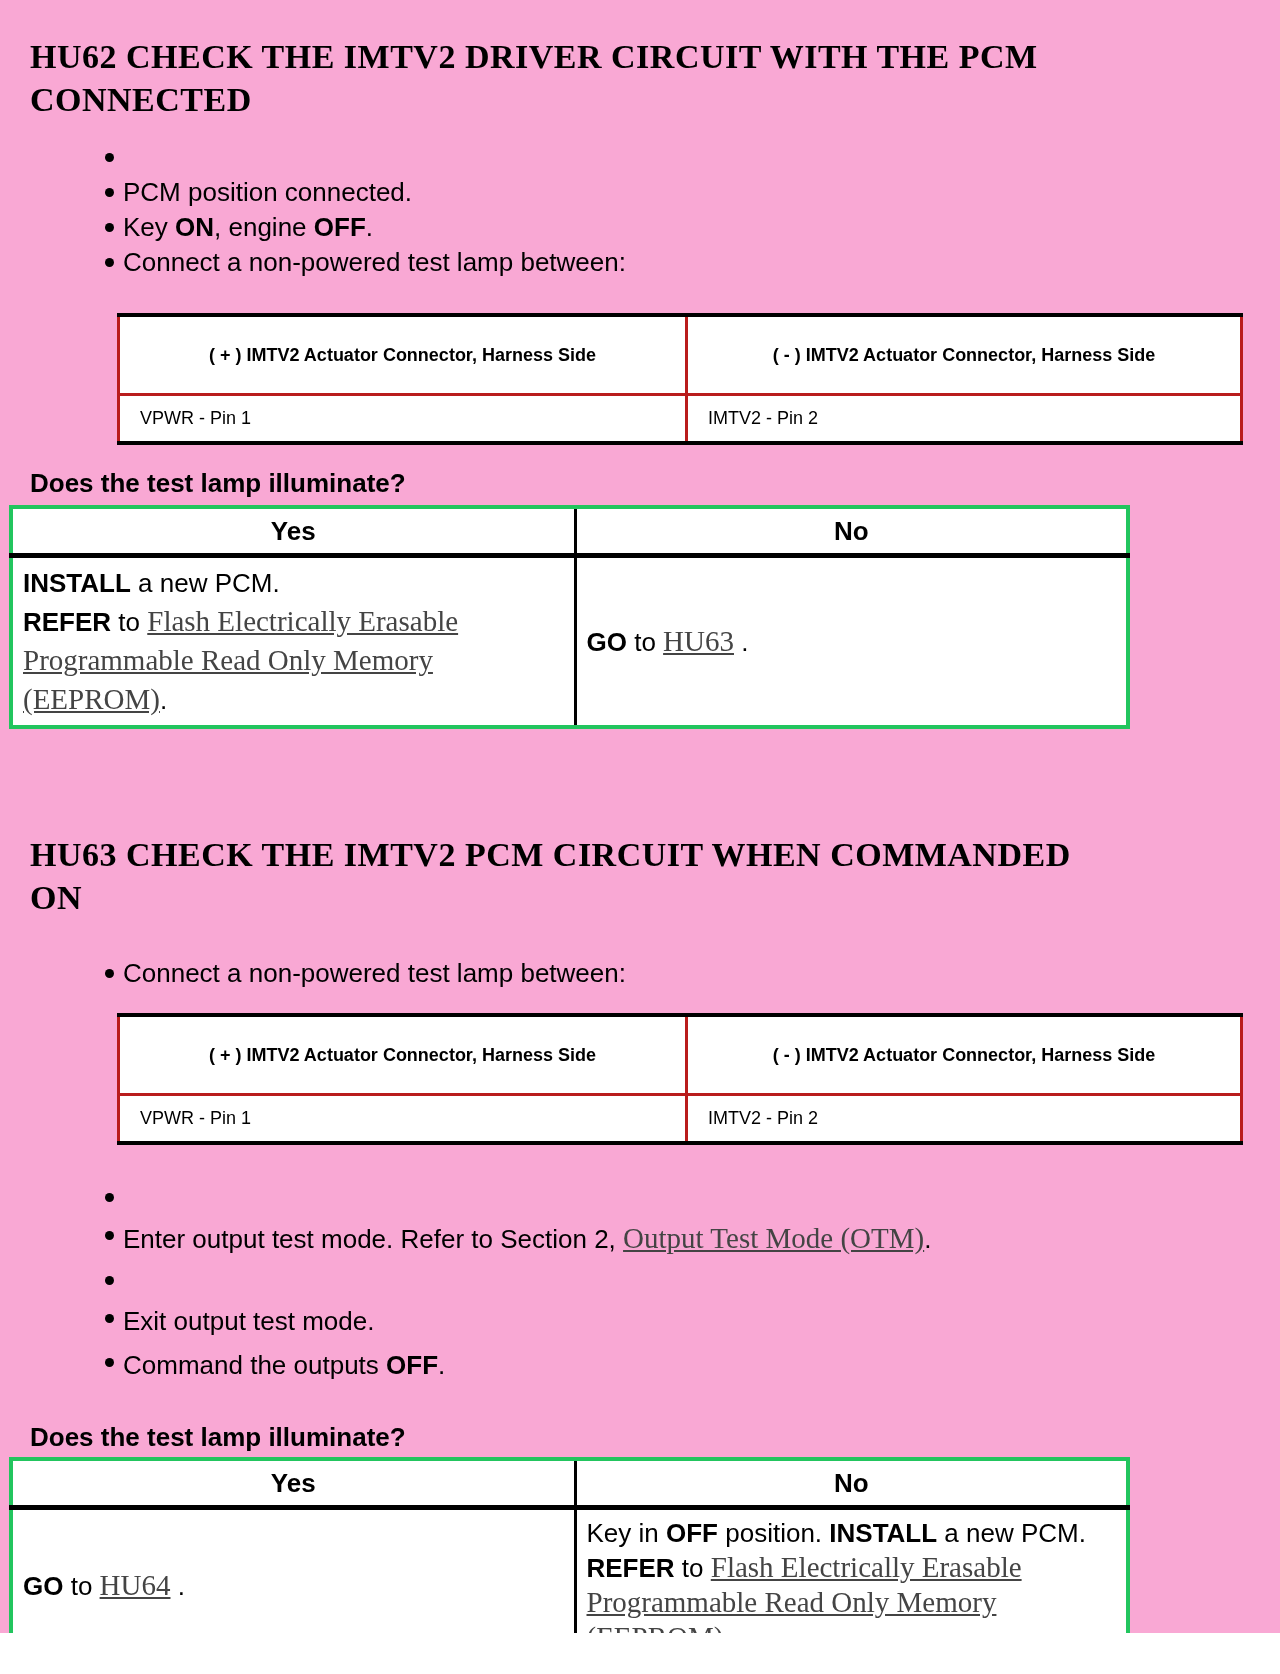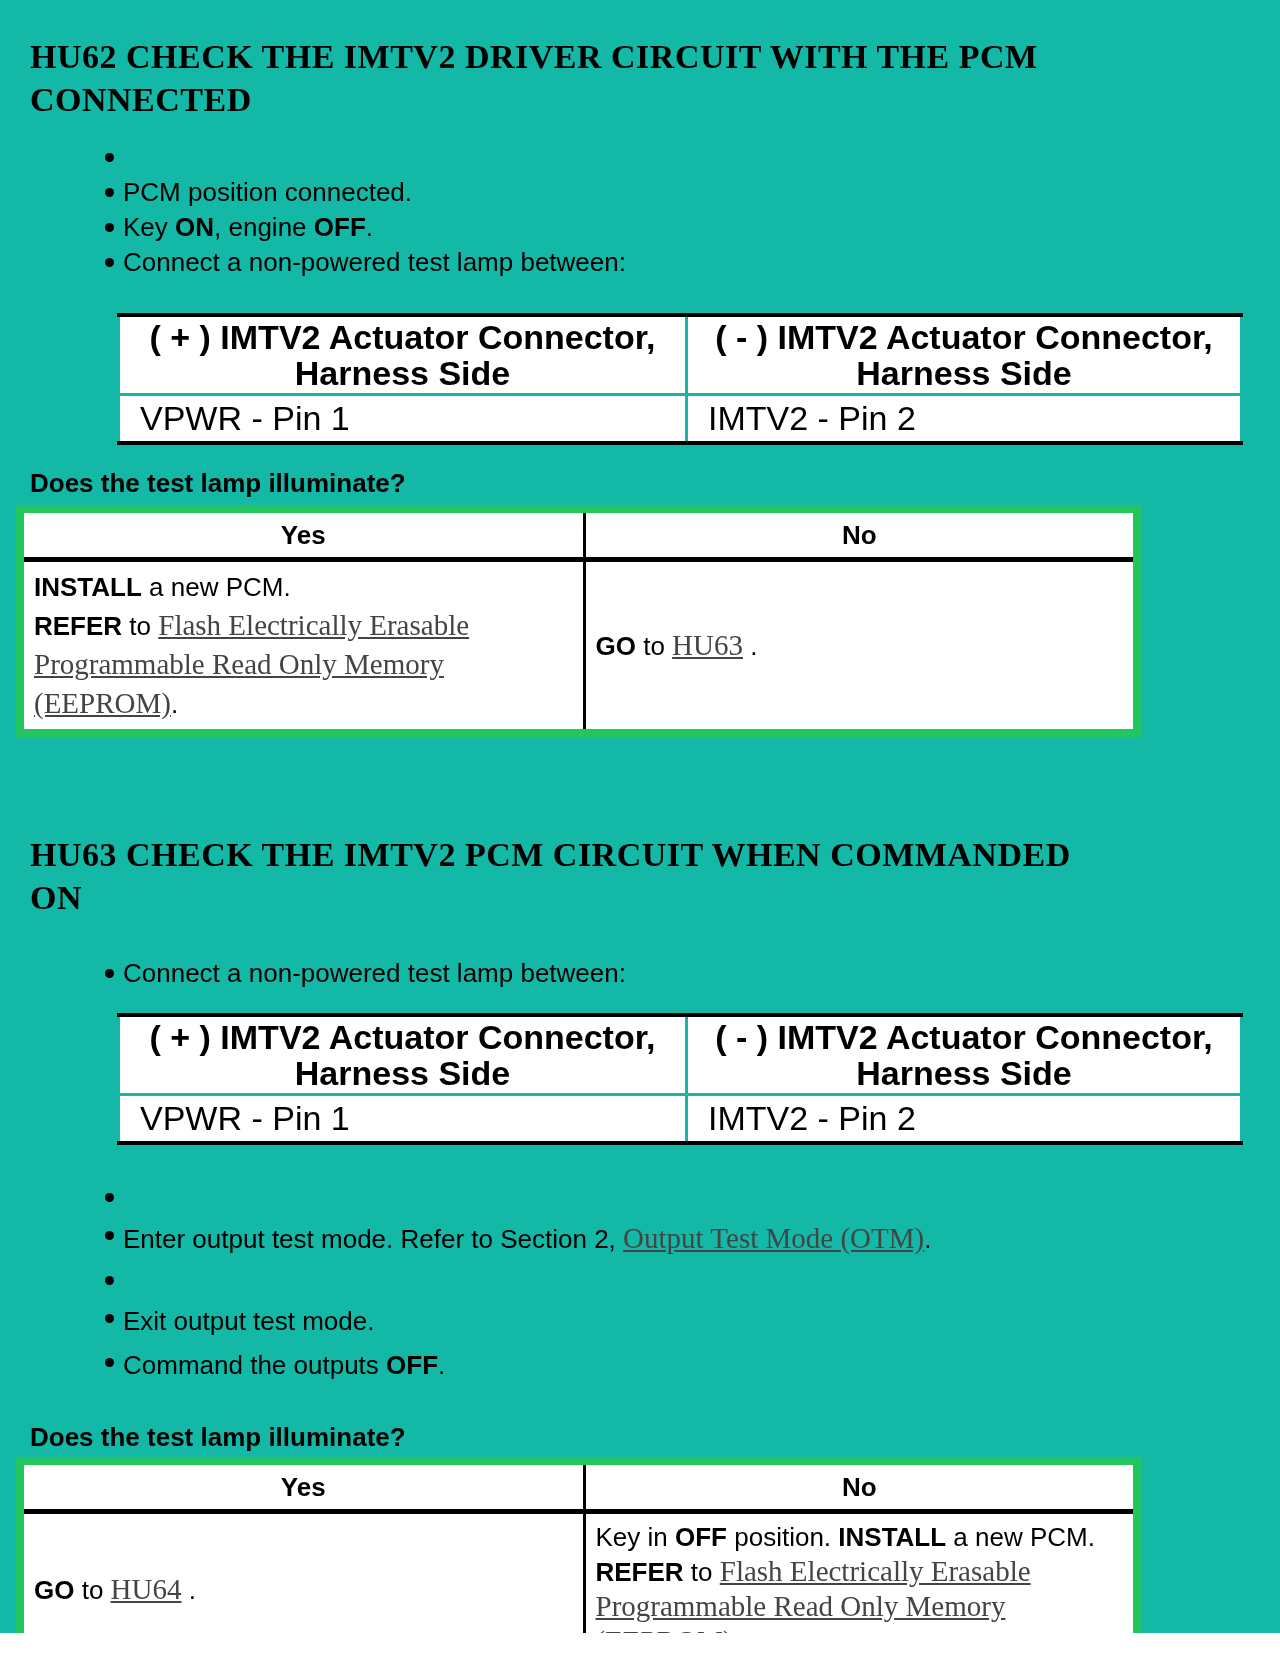--- a/index.html
+++ b/index.html
@@ -1,38 +1,38 @@
 <!DOCTYPE html>
 <html><head>
 <meta charset="utf-8">
 <style>
   html, body { margin: 0; padding: 0; background: #ffffff; }
   .page {
     position: relative; width: 1280px; height: 1633px;
-    background: #14b8a6; color: #000000; overflow: hidden;
+    background: #f9a8d4; color: #000000; overflow: hidden;
     font-family: "Liberation Sans", sans-serif;
   }
   .doc-heading {
     position: absolute; left: 30px; width: 1180px;
     font-family: "Liberation Serif", serif; font-weight: bold;
     font-size: 34px; line-height: 43px; letter-spacing: 0.5px;
     white-space: pre-line; color: #000;
   }
   .bullet-list { position: absolute; left: 105px; width: 1080px; list-style: none; margin: 0; padding: 0; }
   .bullet-item { position: relative; padding-left: 18px; font-size: 26px; line-height: 35px; min-height: 35px; }
   .blist-b .bullet-item { line-height: 44px; min-height: 38px; }
   .dot { position: absolute; left: 0; top: 13px; width: 9px; height: 9px; border-radius: 50%; background: #000; }
   .blist-b .dot { top: 15px; }
   .question { position: absolute; left: 30px; font-size: 26px; font-weight: bold; }
   table { border-collapse: collapse; position: absolute; table-layout: fixed; background: #fff; }
   .ctable { left: 117px; width: 1123px; border: 3px solid #000; border-top-width: 4px; border-bottom-width: 4px; }
-  .ctable th, .ctable td { border: 3px solid #14b8a6; font-size: 34px; overflow: hidden; }
+  .ctable th, .ctable td { border: 3px solid #b91c1c; font-size: 18px; overflow: hidden; }
   .ctable th { font-weight: bold; text-align: center; vertical-align: middle; height: 72px; line-height: 36px; padding: 2px 10px; }
   .ctable td { height: 41px; padding: 2px 20px; text-align: left; vertical-align: middle; font-weight: normal; }
-  .rtable { left: 16px; width: 1117px; border: 8px solid #22c55e; }
+  .rtable { left: 9px; width: 1117px; border: 4px solid #22c55e; }
   .rtable th { border: 3px solid #000; border-bottom: 5px solid #000; font-size: 26px; font-weight: bold; text-align: center; height: 40px; padding: 2px; }
   .rtable td { border: 3px solid #000; font-size: 26px; vertical-align: middle; padding: 6px 10px; overflow: hidden; }
   .cell-top { vertical-align: top !important; }
   .lh38 { line-height: 38px; }
   .lh37 { line-height: 37px; }
   .lh34 { line-height: 34px; }
   .b { font-weight: bold; }
   .doc-link {
     font-family: "Liberation Serif", serif; font-size: 29px;
     color: #444444; text-decoration: underline; text-decoration-color: #444444;

